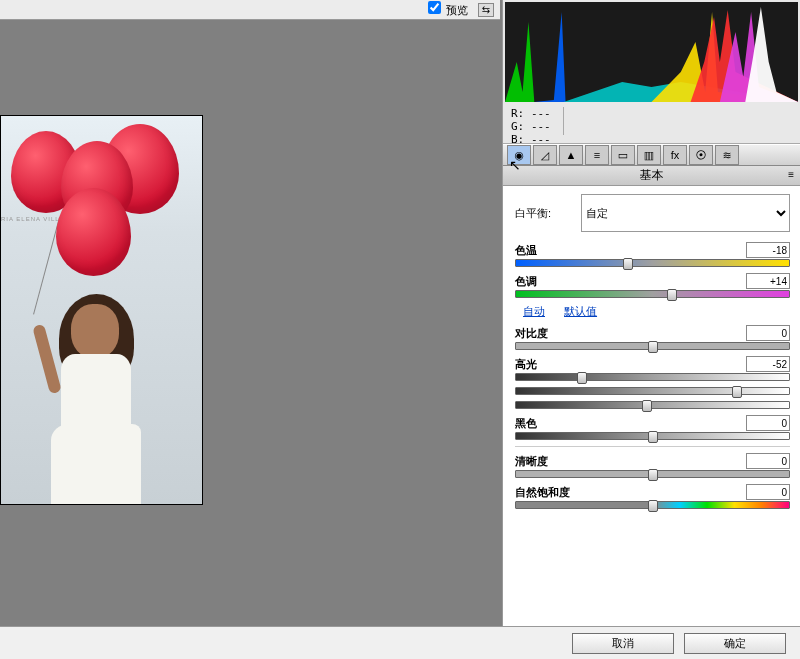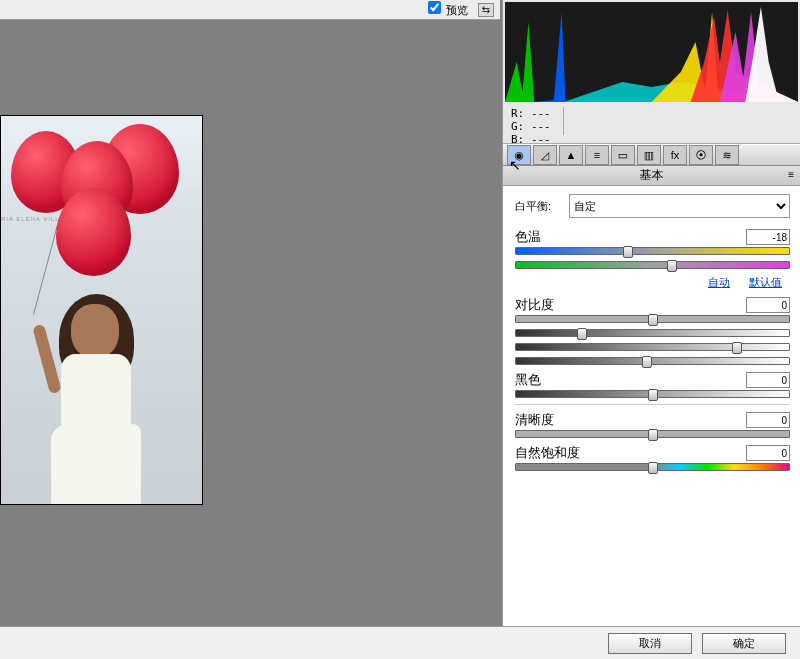--- a/index.html
+++ b/index.html
@@ -52,45 +52,45 @@
   .section-title .menu-ico { position: absolute; right: 6px; top: 3px; font-size: 10px; cursor: pointer; }
   
   
   .settings-scroll { flex: 1; overflow-y: auto; background: #fff; position: relative; }
   .settings-scroll::-webkit-scrollbar { width: 16px; }
   .settings-scroll::-webkit-scrollbar-track { background: #e8e8e8; border-left: 1px solid #bbb; }
   .settings-scroll::-webkit-scrollbar-thumb { background: #c0c0c0; border: 1px solid #888; }
   
   .sett-inner { padding: 8px 10px 8px 12px; }
   
-  .wb-row { display: flex; align-items: center; margin-bottom: 10px; gap: 4px; }
+  .wb-row { display: flex; align-items: center; margin-bottom: 10px; gap: 16px; }
   .wb-row label { width: 50px; }
-  .wb-row select { flex: 1; height: 24px; border: 1px solid #999; background: #fff; font-size: 11px; }
+  .wb-row select { flex: 1; height: 38px; border: 1px solid #999; background: #fff; font-size: 11px; }
   
   .slider-row { margin-bottom: 6px; }
   .slider-head { display: flex; justify-content: space-between; align-items: center; margin-bottom: 1px; }
-  .slider-head label { font-size: 13px; }
+  .slider-head label { font-size: 11px; font-weight: bold; }
   .slider-head input { width: 44px; height: 16px; text-align: right; font-size: 10px; border: 1px solid #888; padding-right: 2px; }
   .slider-track { height: 8px; border: 1px solid #666; position: relative; border-radius: 1px; }
   .thumb { position: absolute; top: -2px; width: 10px; height: 12px; background: linear-gradient(#f8f8f8,#c0c0c0); border: 1px solid #555; border-radius: 2px; transform: translateX(-50%); cursor: pointer; }
   
   .track-temp { background: linear-gradient(to right, #0060ff 0%, #a0a0a0 50%, #ffe000 100%); }
   .track-tint { background: linear-gradient(to right, #00c020 0%, #a0a0a0 50%, #e040e0 100%); }
   .track-gray { background: linear-gradient(to right, #333 0%, #a0a0a0 50%, #fff 100%); }
   .track-plain { background: #b0b0b0; }
   .track-vib { background: linear-gradient(to right, #888 0%, #888 50%, #00d0ff 60%, #00e000 70%, #ffe000 80%, #ff8000 90%, #ff0080 100%); }
   
-  .link-row { text-align: right; margin: 4px 0 6px; }
+  .link-row { text-align: left; margin: 4px 0 6px; }
   .link-row a { color: #0040c0; text-decoration: underline; margin: 0 8px; font-size: 11px; cursor: pointer; }
   
   .hr { border: none; border-top: 1px solid #ccc; margin: 6px 0; }
   
   
   .bottom-bar { position: absolute; bottom: 0; left: 0; right: 0; height: 33px; background: #f0f0f0; border-top: 1px solid #999; display: flex; justify-content: flex-end; align-items: center; padding-right: 14px; gap: 10px; }
-  .bottom-bar button { width: 84px; height: 21px; border: 1px solid #707070; background: linear-gradient(#fdfdfd,#e0e0e0); cursor: pointer; font-size: 11px; }
+  .bottom-bar button { width: 102px; height: 21px; border: 1px solid #707070; background: linear-gradient(#fdfdfd,#e0e0e0); cursor: pointer; font-size: 11px; }
 </style>
 </head>
 <body>
 
 <div class="top-row">
   <label>
     <input type="checkbox" checked="" style="">
     <span>预览</span>
   </label>
   <div class="toggle-icon">⇆</div>
@@ -171,20 +171,24 @@
         <div class="slider-head">
           <label>色温</label>
           <input value="-18" style="">
         </div>
         <div class="slider-track track-temp">
           <div class="thumb" style="left:41%"></div>
         </div>
       </div>
 
       <div class="slider-row">
+        <div class="slider-head">
+          <label>色调</label>
+          <input value="+14" style="">
+        </div>
         <div class="slider-track track-tint">
           <div class="thumb" style="left:57%"></div>
         </div>
       </div>
 
       <div class="link-row">
         <a>自动</a>
         <a>默认值</a>
       </div>
 
@@ -193,20 +197,24 @@
         <div class="slider-head">
           <label>对比度</label>
           <input value="0" style="">
         </div>
         <div class="slider-track track-plain">
           <div class="thumb" style="left:50%"></div>
         </div>
       </div>
 
       <div class="slider-row">
+        <div class="slider-head">
+          <label>高光</label>
+          <input value="-52" style="">
+        </div>
         <div class="slider-track track-gray">
           <div class="thumb" style="left:24%"></div>
         </div>
       </div>
 
       <div class="slider-row">
         <div class="slider-track track-gray">
           <div class="thumb" style="left:81%"></div>
         </div>
       </div>

